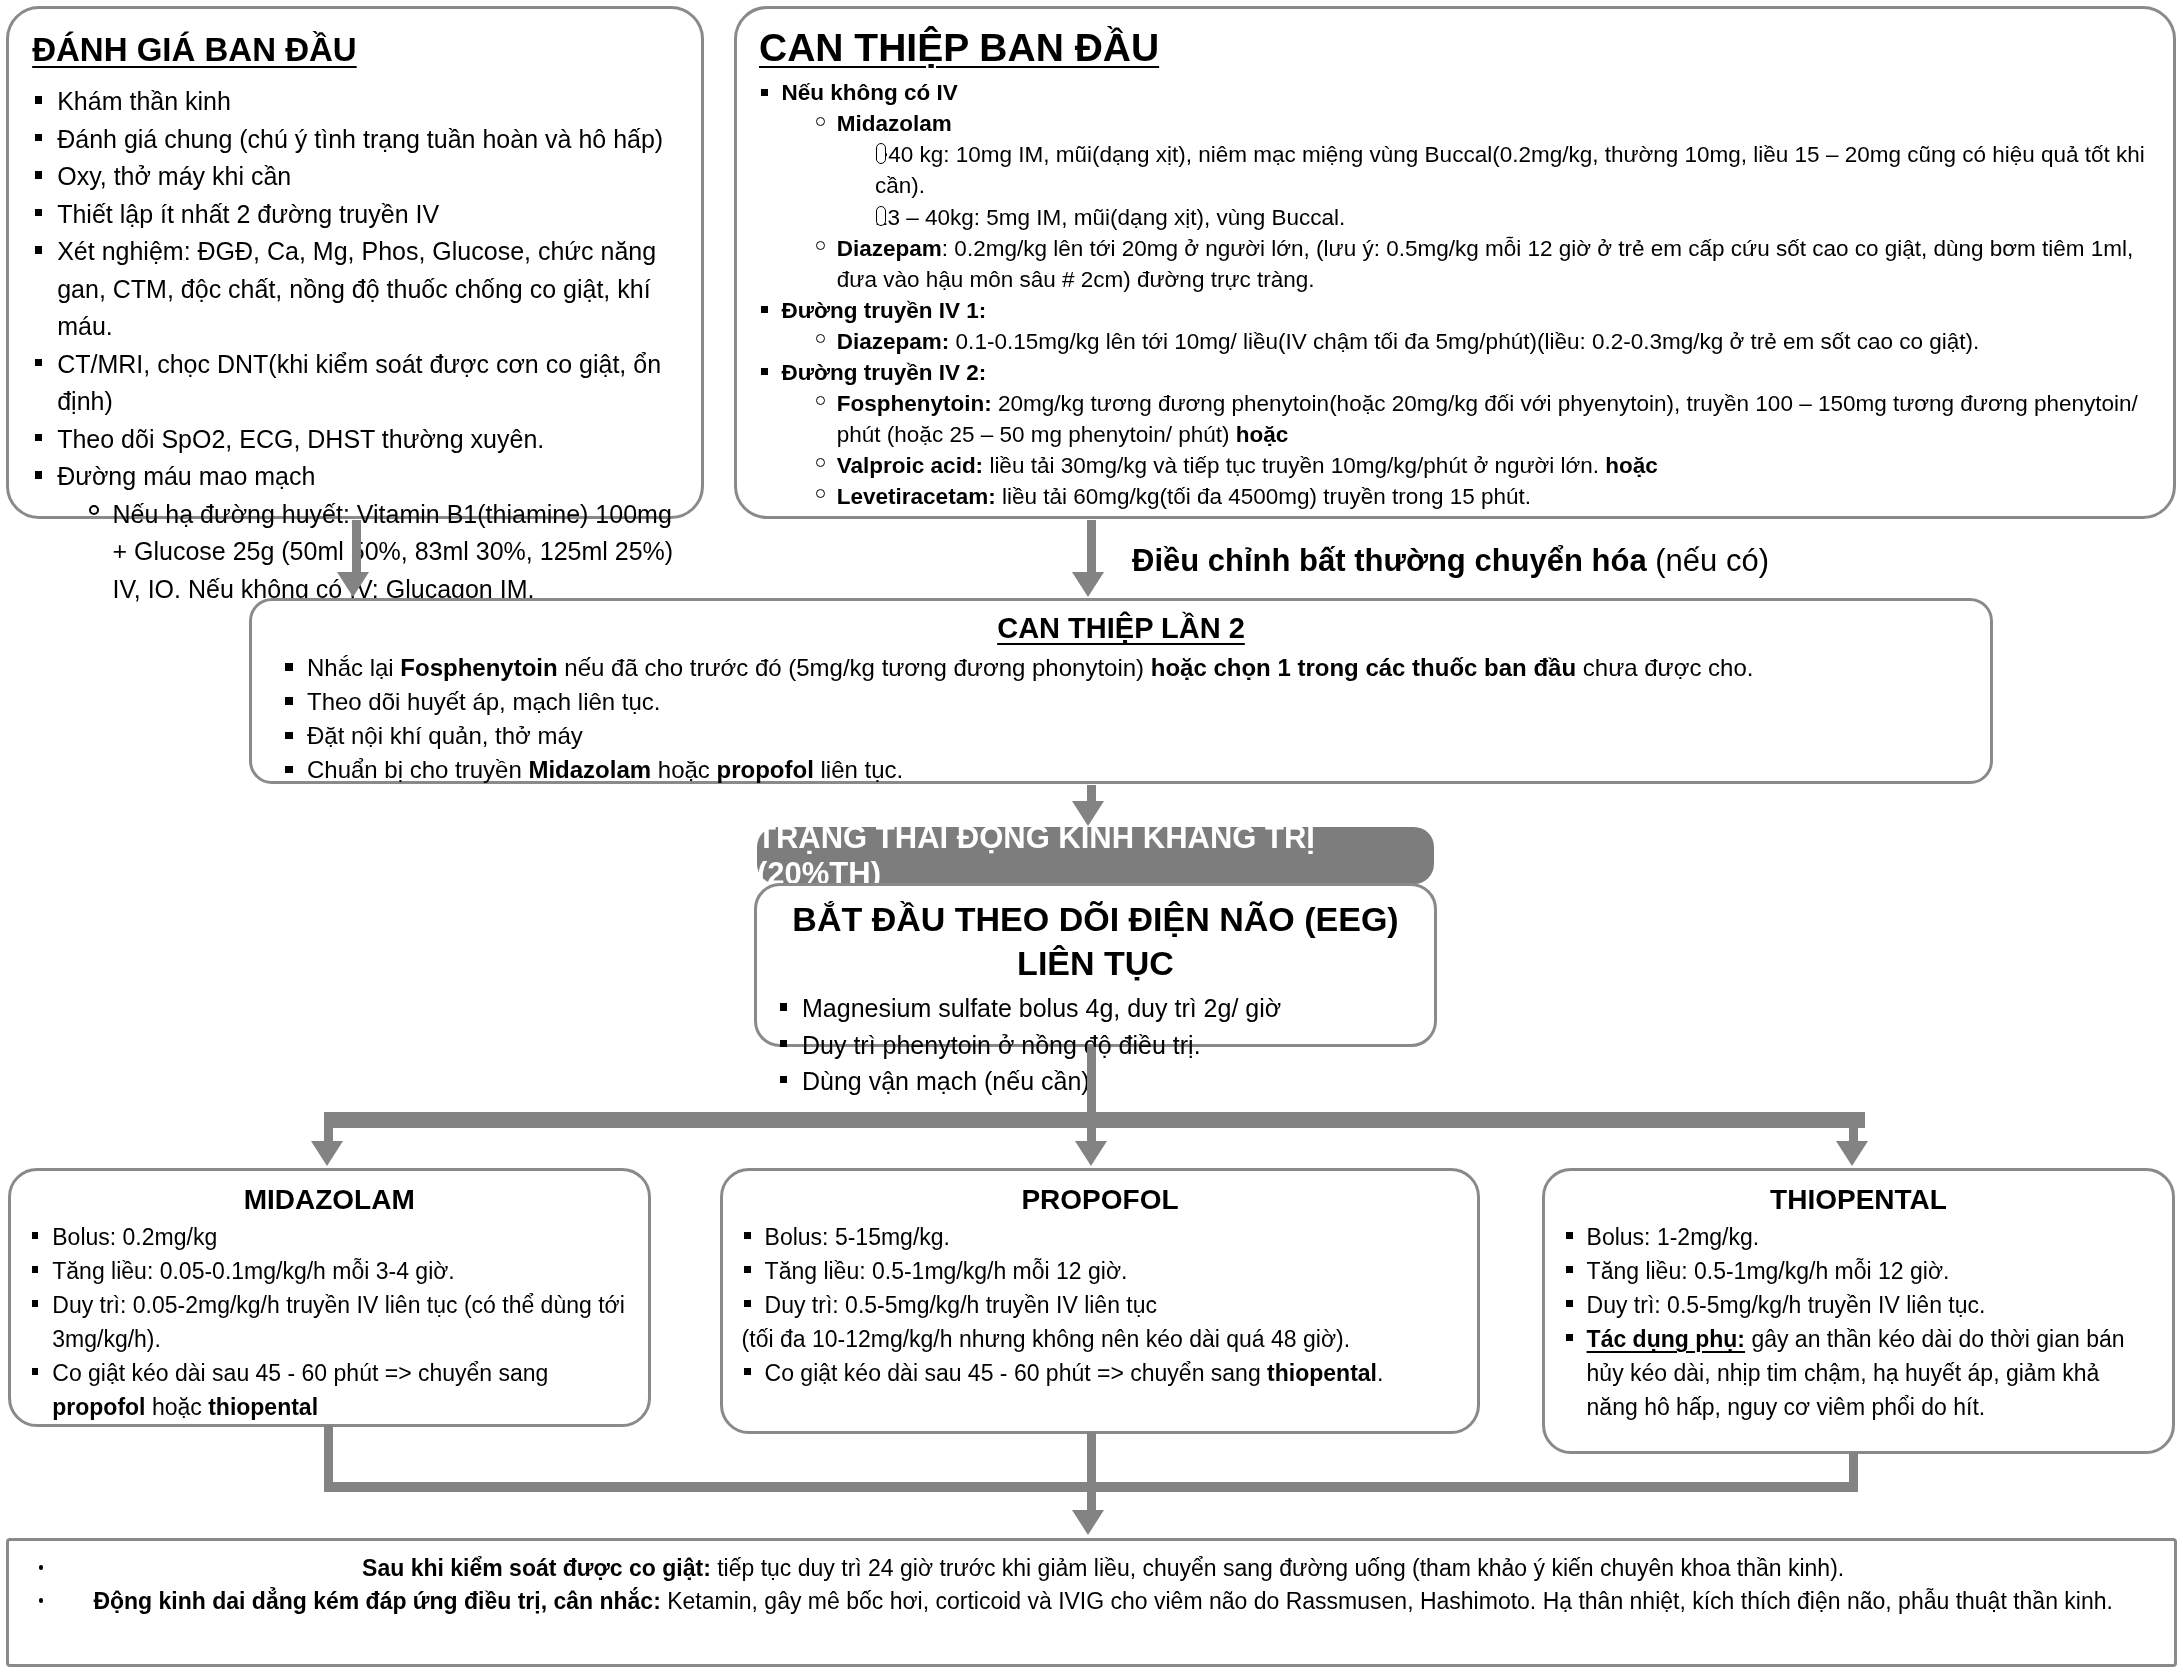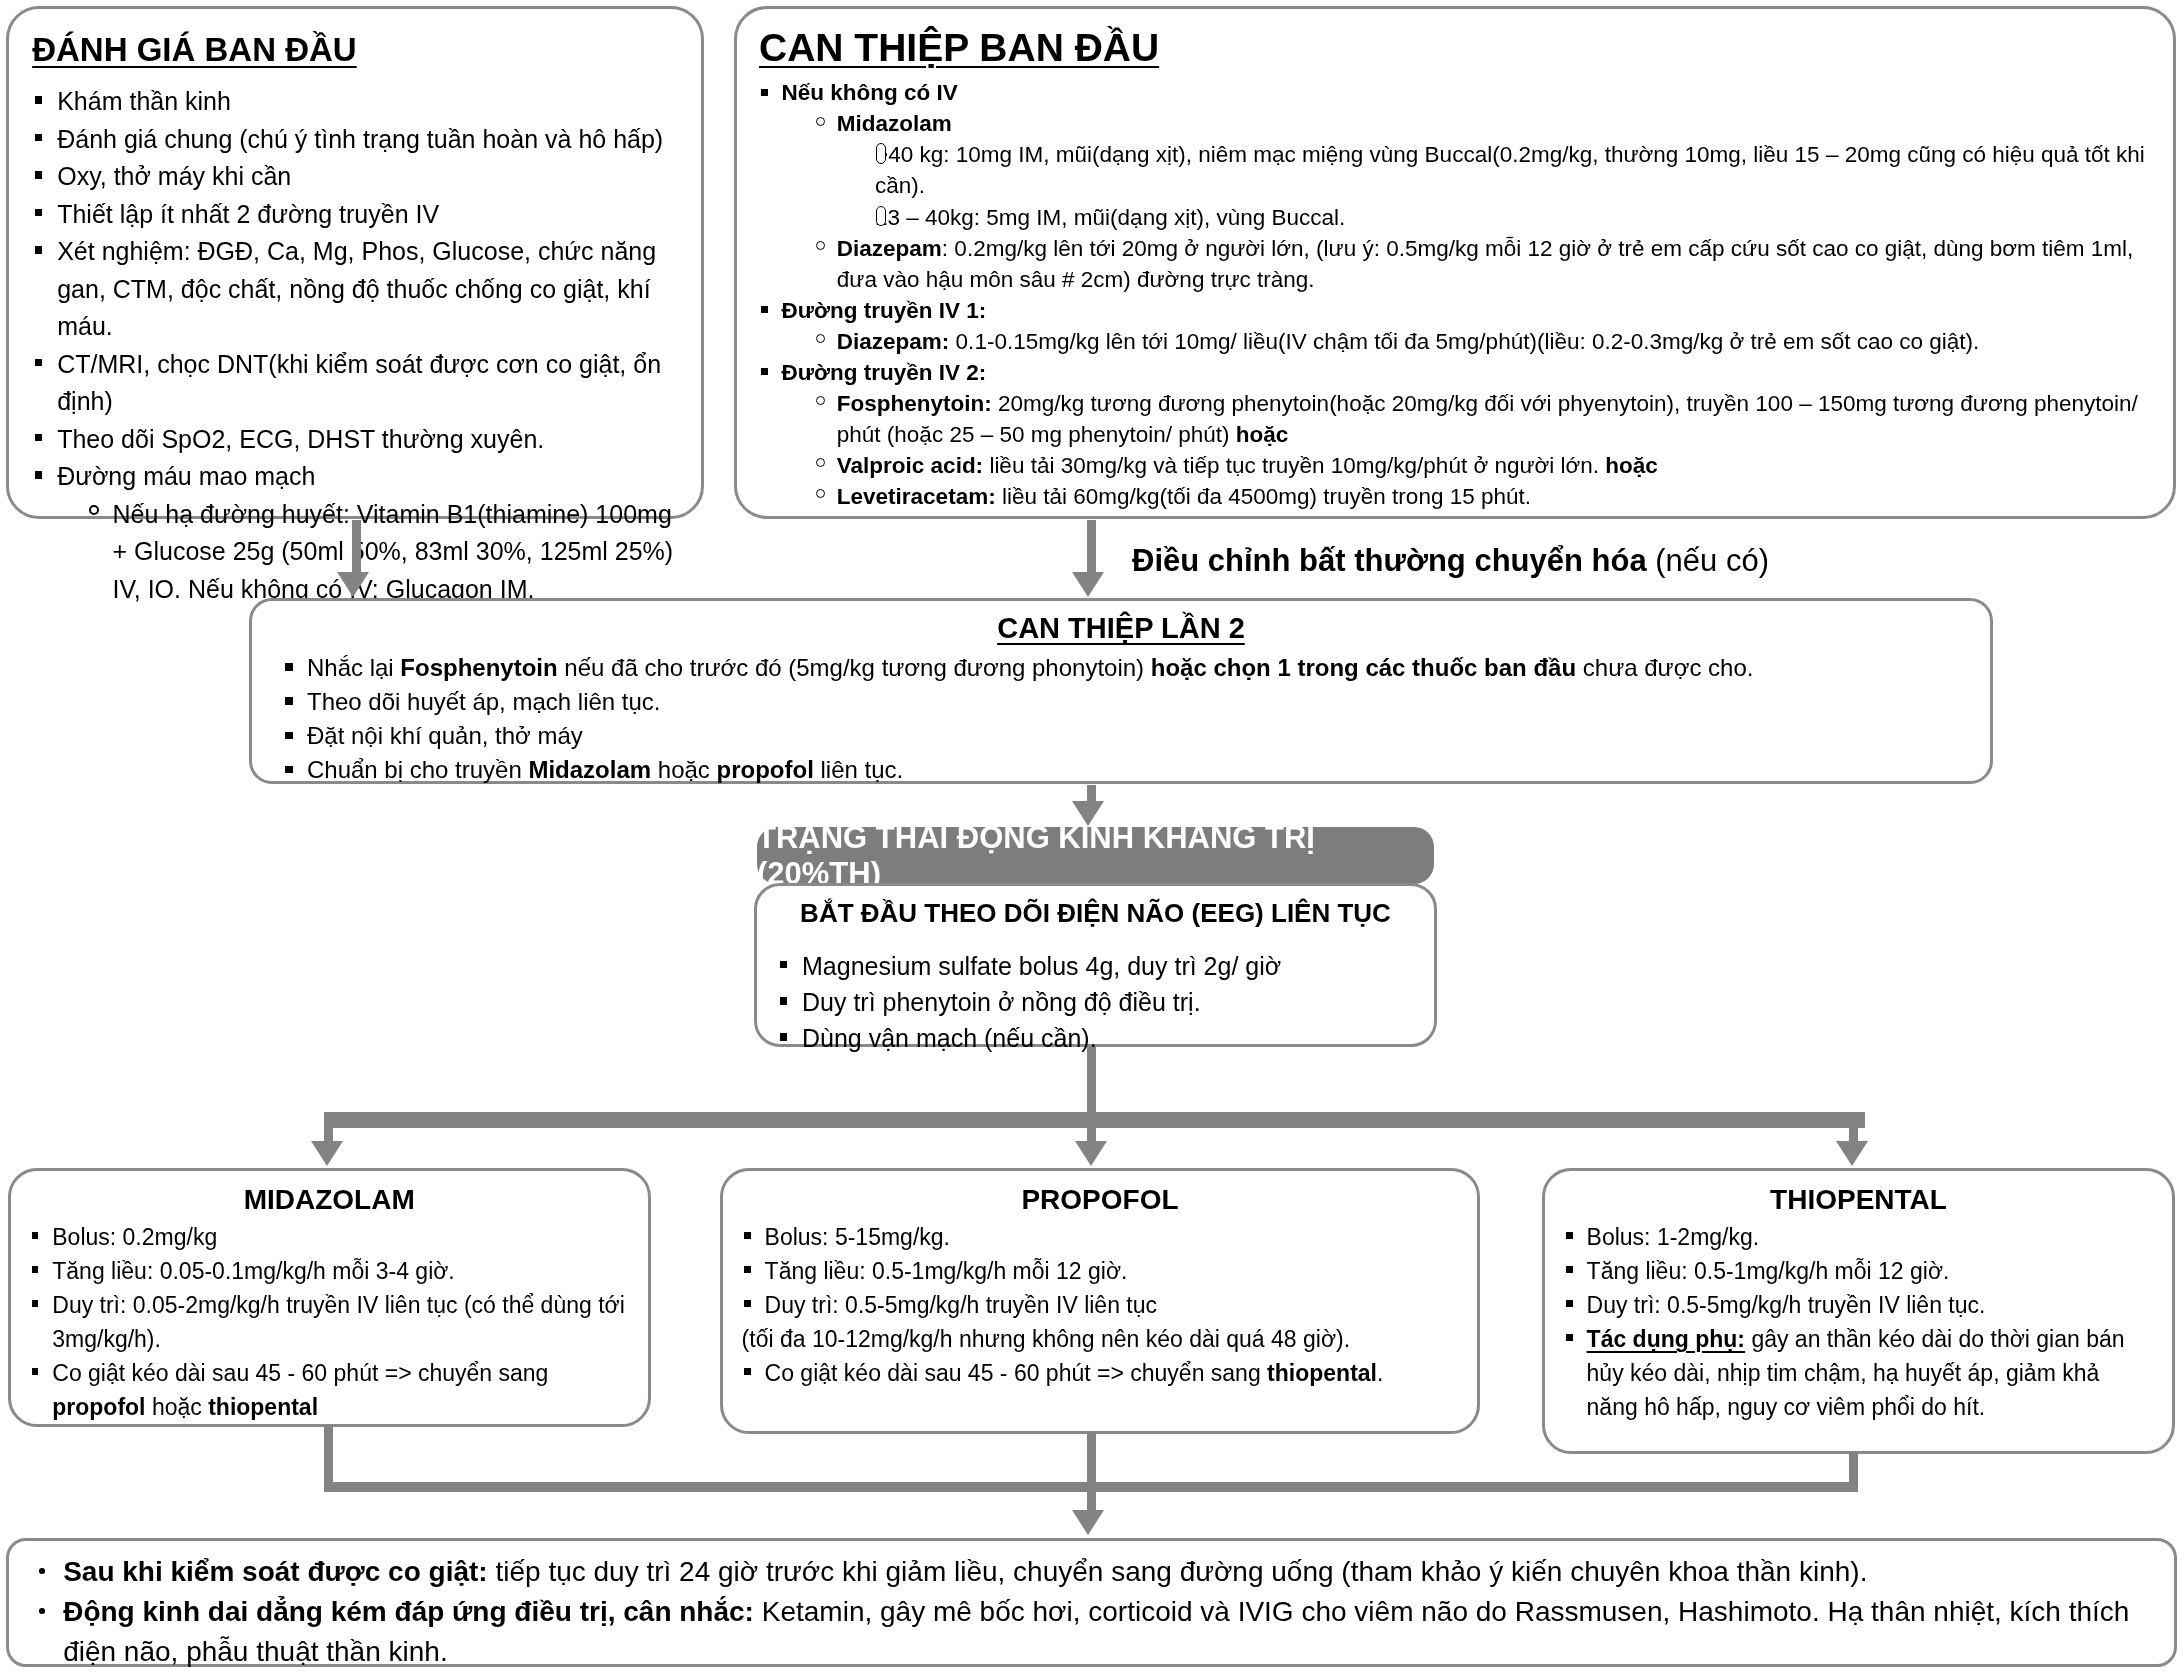--- a/index.html
+++ b/index.html
@@ -36,27 +36,27 @@
   #box-initial .box-title{font-size:39px;line-height:1.35;margin-bottom:3.1px;}
   #metab-label{position:absolute;left:1132px;top:543px;font-size:31px;white-space:nowrap;}
   #box-second{left:240px;top:598px;width:1744px;height:186px;padding:7.7px 31px;font-size:24px;line-height:1.42;border-radius:23px;margin-left:9px;}
   #box-second .box-title{font-size:29px;line-height:1.35;margin-bottom:3.1px;}
   #refractory-header{
     position:absolute;left:757px;top:827px;width:677px;height:57px;box-sizing:border-box;
     background:#7d7d7d;border-radius:20px;display:flex;align-items:center;justify-content:center;
     color:#fff;font-weight:bold;font-size:31px;
   }
   #box-eeg{left:754px;top:883px;width:683px;height:164px;padding:11px 20px;font-size:25px;line-height:1.45;border-radius:26px;}
-  #box-eeg .box-title{font-size:26px;line-height:1.3;margin-bottom:17px;}
+  #box-eeg .box-title{font-size:34px;line-height:1.3;margin-bottom:5px;}
   .drugbox{padding:11px 18.6px;font-size:23px;line-height:1.48;border-radius:29px;}
   .drugbox .box-title{font-size:28px;line-height:1.3;margin-bottom:1.5px;}
   #box-midazolam{left:7.7px;top:1168px;width:643px;height:259px;}
   #box-propofol{left:720px;top:1168px;width:760px;height:266px;}
   #box-thiopental{left:1542px;top:1168px;width:633px;height:286px;}
-  #box-bottom{left:6.2px;top:1538px;width:2171px;height:129px;padding:11px 26px;font-size:28px;line-height:1.42;border-radius:20px;}
+  #box-bottom{left:6.2px;top:1538px;width:2171px;height:129px;padding:11px 26px;font-size:23px;line-height:1.42;border-radius:4px;text-align:center;}
   
   .vline{position:absolute;width:8.5px;background:#838383;}
   .hbar{position:absolute;background:#838383;}
   .arrhead{position:absolute;width:0;height:0;border-left:16.3px solid transparent;border-right:16.3px solid transparent;border-top:25.5px solid #838383;}
 </style>
 </head>
 <body>
 
 <div id="canvas">
 

